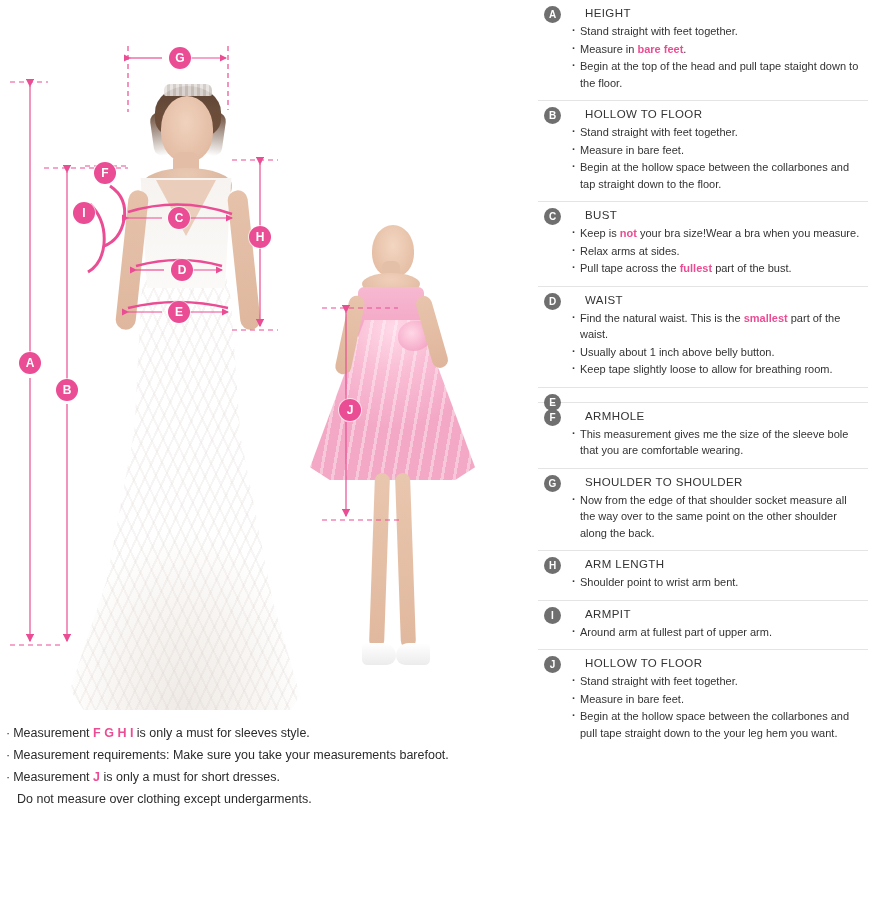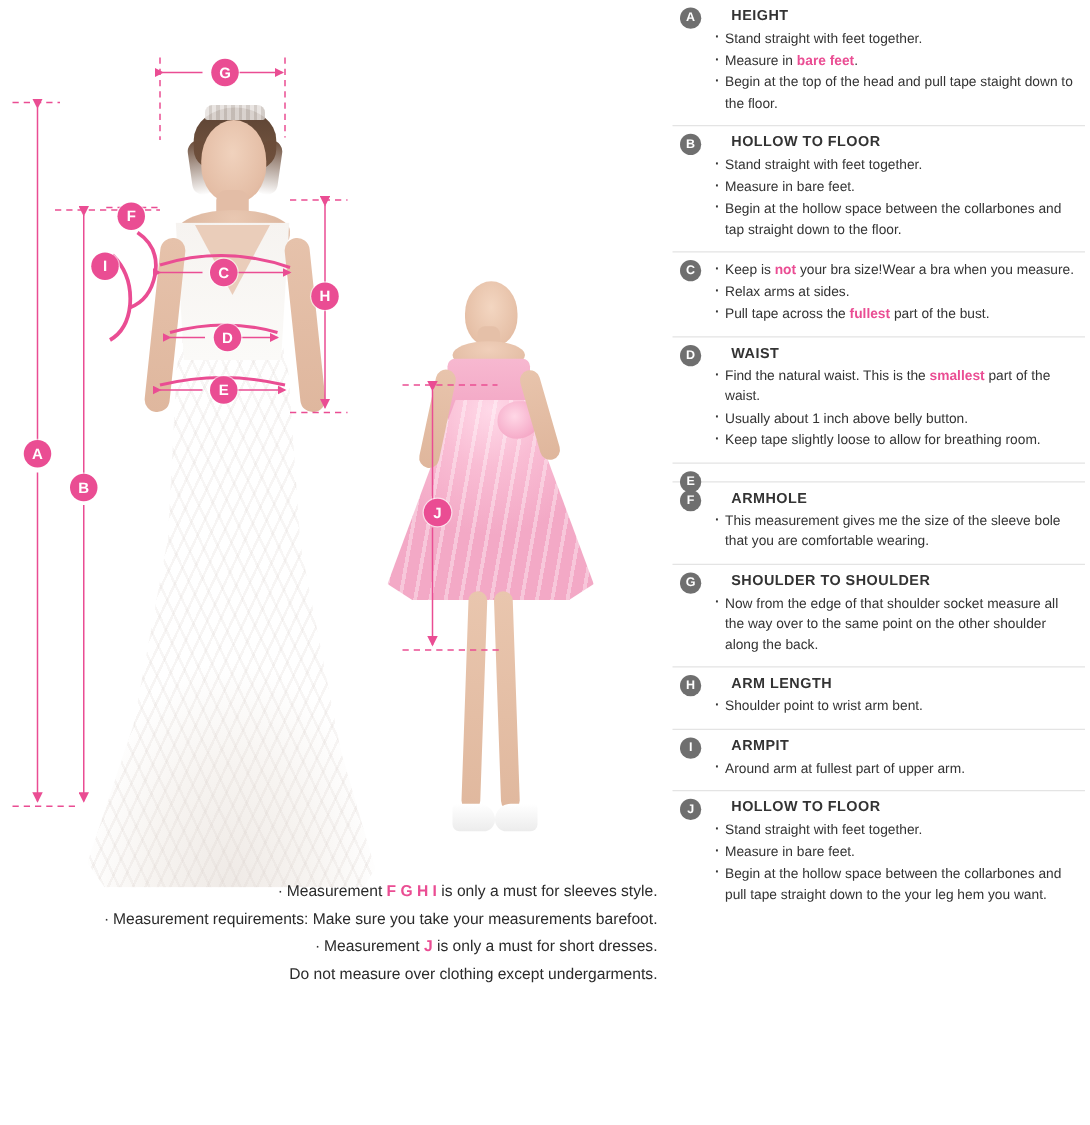--- a/index.html
+++ b/index.html
@@ -214,22 +214,22 @@
     width: 22px; height: 22px; border-radius: 50%;
     background: #ea4d93;
     color: #fff; font-size: 12px; font-weight: bold;
     display: flex; align-items: center; justify-content: center;
     box-shadow: 0 0 0 1px rgba(255,255,255,.6);
   }
 
   
   #notes {
     position: absolute;
-    left: 6px; top: 702px; width: 520px;
-    font-size: 12.5px; line-height: 22px; color: #2b2b2b; text-align: right;
+    left: 6px; top: 722px; width: 520px;
+    font-size: 12.5px; line-height: 22px; color: #2b2b2b;
   }
   #notes .note { white-space: nowrap; }
   #notes .note .bullet { color:#333; margin-right:3px; }
   #notes .hl { color: #ea4d93; font-weight: bold; }
   #notes .cont { padding-left: 11px; }
 
   
   #right-panel {
     position: absolute;
     left: 532px; top: 0; width: 340px; height: 900px;
@@ -243,21 +243,21 @@
   .sect:last-child { border-bottom: none; }
   .sect .letter {
     position: absolute; left: 6px; top: 6px;
     width: 17px; height: 17px; border-radius: 50%;
     background: #6f6f6f; color: #fff;
     font-size: 10px; font-weight: bold;
     display:flex; align-items:center; justify-content:center;
   }
   .sect h3 {
     margin: 1px 0 4px 0;
-    font-size: 11.5px; font-weight: bold; letter-spacing: .4px;
+    font-size: 11.5px; font-weight: normal; letter-spacing: .4px;
     color: #333; text-transform: uppercase; padding-left: 13px;
   }
   .sect ul { margin: 0; padding: 0; list-style: none; }
   .sect li {
     font-size: 11px; line-height: 16.5px; color: #333;
     padding-left: 8px; position: relative; margin-bottom: 1px;
   }
   .sect li:before {
     content: "\00b7";
     position: absolute; left: 0; top: -1px; font-weight: bold;
@@ -400,20 +400,21 @@
       <h3>HOLLOW TO FLOOR</h3>
       <ul>
         <li><span>Stand straight with feet together.</span></li>
         <li><span>Measure in bare feet.</span></li>
         <li><span>Begin at the hollow space between  the collarbones and tap straight down to the floor.</span></li>
       </ul>
     </div>
 
     <div class="sect">
       <div class="letter">C</div>
+      <h3>BUST</h3>
       <ul>
         <li><span>Keep is </span><span class="pink">not</span><span> your bra size!Wear a bra when you measure.</span></li>
         <li><span>Relax arms at sides.</span></li>
         <li><span>Pull tape across the </span><span class="pink">fullest</span><span> part of the bust.</span></li>
       </ul>
     </div>
 
     <div class="sect">
       <div class="letter">D</div>
       <h3>WAIST</h3>

